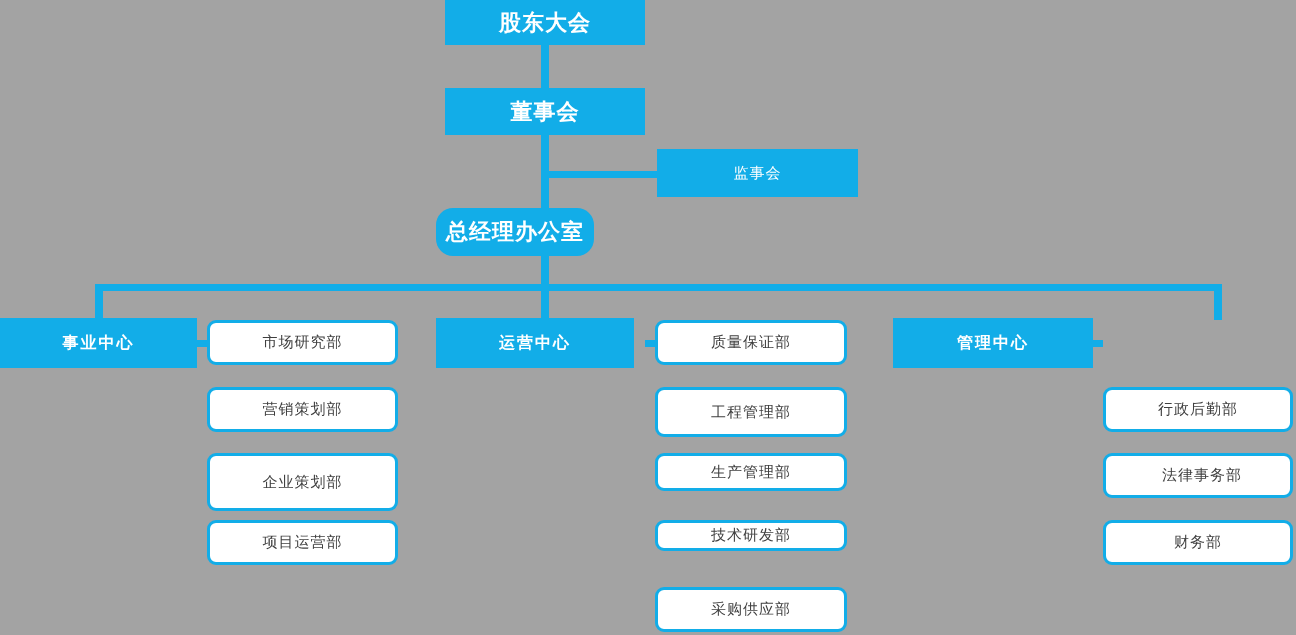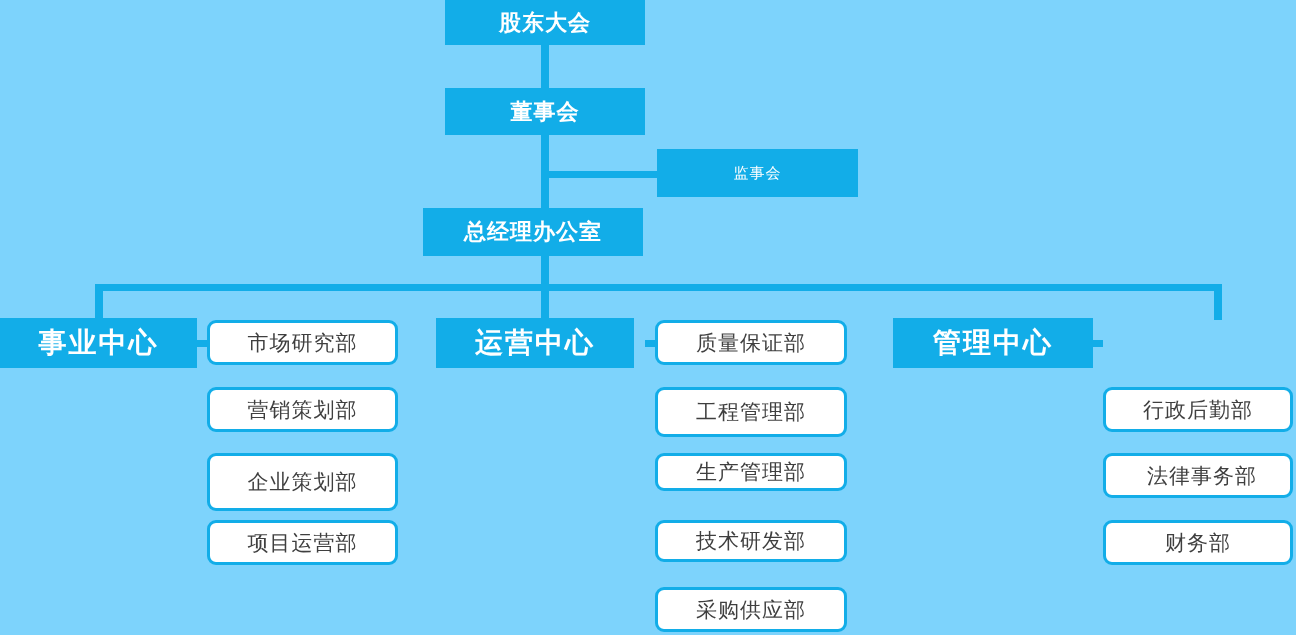--- a/index.html
+++ b/index.html
@@ -1,40 +1,40 @@
 <!DOCTYPE html>
 <html><head>
 <meta charset="utf-8">
 <style>
   html,body{margin:0;padding:0;background:#fff;}
   #canvas{
     position:relative;
     width:1296px;height:635px;
-    background:#7dd3fc;
+    background:#a3a3a3;
     font-family:"Liberation Sans","DejaVu Sans",sans-serif;
     overflow:hidden;
   }
   .conn{position:absolute;background:#12ADE8;}
   .node{
     position:absolute;
     display:flex;align-items:center;justify-content:center;
     box-sizing:border-box;
     text-align:center;
     white-space:nowrap;
   }
   .blue-node{
     background:#12ADE8;color:#ffffff;font-weight:bold;
   }
   .lvl1{font-size:22px;letter-spacing:1px;}
   .lvl2{font-size:15px;font-weight:400;letter-spacing:1px;}
-  .center-node{font-size:28px;letter-spacing:2px;}
+  .center-node{font-size:16px;letter-spacing:2px;}
   .dept-node{
     background:#ffffff;color:#3f3f3f;
     border:3px solid #12ADE8;border-radius:9px;
-    font-size:21px;letter-spacing:1px;
+    font-size:15px;letter-spacing:1px;
   }
 </style>
 </head>
 <body>
 
 <div id="canvas">
 
   <div class="conn" style="left:541px;top:44px;width:8px;height:44px;"></div>
   <div class="conn" style="left:541px;top:135px;width:8px;height:73px;"></div>
   <div class="conn" style="left:545px;top:171px;width:112px;height:7px;"></div>
@@ -45,36 +45,36 @@
   <div class="conn" style="left:197px;top:340px;width:10px;height:7px;"></div>
   <div class="conn" style="left:645px;top:340px;width:10px;height:7px;"></div>
   <div class="conn" style="left:1093px;top:340px;width:10px;height:7px;"></div>
 
   <div class="node blue-node lvl1" style="left:445px;top:0px;width:200px;height:45px;">股东大会</div>
 
   <div class="node blue-node lvl1" style="left:445px;top:88px;width:200px;height:47px;font-family:Liberation Mono, monospace;">董事会</div>
 
   <div class="node blue-node lvl2" style="left:657px;top:149px;width:201px;height:48px;">监事会</div>
 
-  <div class="node blue-node lvl1" style="left:423px;top:208px;width:220px;height:48px;">总经理办公室</div>
+  <div class="node blue-node lvl1" style="left:436px;top:208px;width:158px;height:48px;border-radius:17px;">总经理办公室</div>
 
   <div class="node blue-node center-node" style="left:0px;top:318px;width:197px;height:50px;">事业中心</div>
 
   <div class="node blue-node center-node" style="left:436px;top:318px;width:198px;height:50px;">运营中心</div>
 
   <div class="node blue-node center-node" style="left:893px;top:318px;width:200px;height:50px;">管理中心</div>
 
   <div class="node dept-node" style="left:207px;top:320px;width:191px;height:45px;">市场研究部</div>
   <div class="node dept-node" style="left:207px;top:387px;width:191px;height:45px;">营销策划部</div>
   <div class="node dept-node" style="left:207px;top:453px;width:191px;height:58px;text-align:center;">企业策划部</div>
   <div class="node dept-node" style="left:207px;top:520px;width:191px;height:45px;">项目运营部</div>
 
   <div class="node dept-node" style="left:655px;top:320px;width:192px;height:45px;">质量保证部</div>
   <div class="node dept-node" style="left:655px;top:387px;width:192px;height:50px;">工程管理部</div>
   <div class="node dept-node" style="left:655px;top:453px;width:192px;height:38px;">生产管理部</div>
-  <div class="node dept-node" style="left:655px;top:520px;width:192px;height:42px;">技术研发部</div>
+  <div class="node dept-node" style="left:655px;top:520px;width:192px;height:31px;">技术研发部</div>
   <div class="node dept-node" style="left:655px;top:587px;width:192px;height:45px;">采购供应部</div>
 
   <div class="node dept-node" style="left:1103px;top:387px;width:190px;height:45px;">行政后勤部</div>
   <div class="node dept-node" style="left:1103px;top:453px;width:190px;height:45px;padding-left:8px;">法律事务部</div>
   <div class="node dept-node" style="left:1103px;top:520px;width:190px;height:45px;">财务部</div>
 
 </div>
 
 </body></html>

